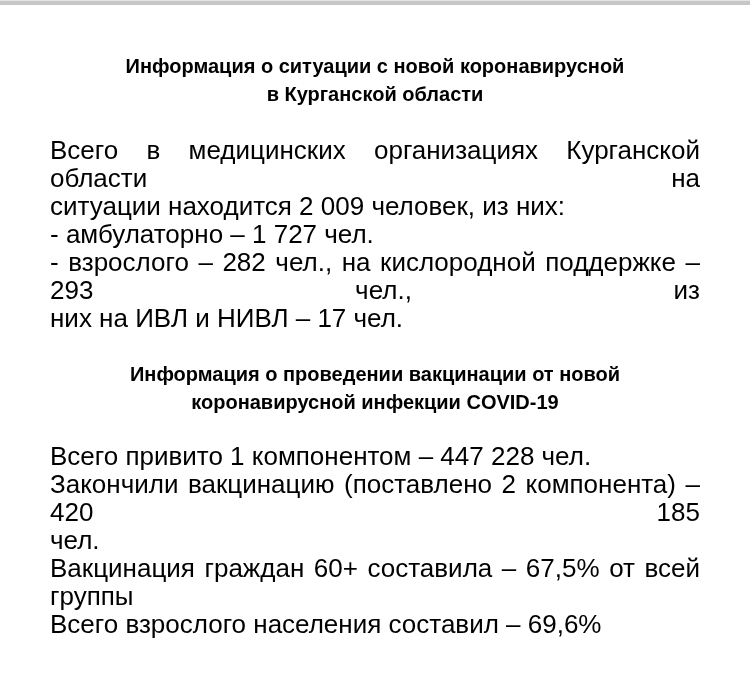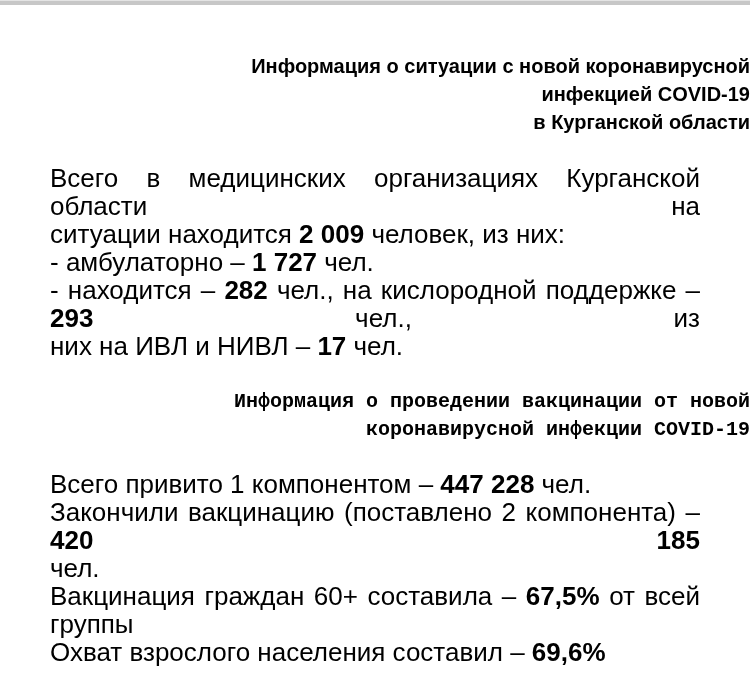--- a/index.html
+++ b/index.html
@@ -13,66 +13,65 @@
   }
   .top-bar {
     height: 4px;
     background: #c7c7c7;
     border-top: 1px solid #e4e4e4;
   }
   .heading {
     font-weight: bold;
     font-size: 20px;
     line-height: 28px;
-    text-align: right;
+    text-align: center;
     white-space: nowrap;
   }
   .heading-1 { margin-top: 47px; }
-  .heading-2 { margin-top: 28px; font-family: Liberation Mono, monospace; }
+  .heading-2 { margin-top: 28px; }
   .para {
     margin: 28px 50px 0 50px;
     font-size: 26px;
     line-height: 28px;
   }
   .para-2 { margin-top: 26px; }
   .tline { text-align: left; }
   .stretch {
     text-align: justify;
     text-align-last: justify;
     text-justify: inter-word;
   }
-  .b { font-weight: bold; }
+  .b { font-weight: normal; }
 </style>
 </head>
 <body>
 
 <div class="page">
 
   <div class="top-bar"></div>
 
   <div class="heading heading-1">
     <div class="hline">Информация о ситуации с новой коронавирусной</div>
-    <div class="hline">инфекцией COVID-19</div>
     <div class="hline">в Курганской области</div>
   </div>
 
   <div class="para para-1">
     <div class="tline stretch"><span class="seg">Всего в медицинских организациях Курганской области на</span></div>
     <div class="tline"><span class="seg">ситуации находится </span><span class="seg b">2 009</span><span class="seg"> человек, из них:</span></div>
     <div class="tline"><span class="seg">- амбулаторно – </span><span class="seg b">1 727</span><span class="seg"> чел.</span></div>
-    <div class="tline stretch"><span class="seg">- находится – </span><span class="seg b">282</span><span class="seg"> чел., на кислородной поддержке – </span><span class="seg b">293</span><span class="seg"> чел., из</span></div>
+    <div class="tline stretch"><span class="seg">- взрослого – </span><span class="seg b">282</span><span class="seg"> чел., на кислородной поддержке – </span><span class="seg b">293</span><span class="seg"> чел., из</span></div>
     <div class="tline"><span class="seg">них на ИВЛ и НИВЛ – </span><span class="seg b">17</span><span class="seg"> чел.</span></div>
   </div>
 
   <div class="heading heading-2">
     <div class="hline">Информация о проведении вакцинации от новой</div>
     <div class="hline">коронавирусной инфекции COVID-19</div>
   </div>
 
   <div class="para para-2">
     <div class="tline"><span class="seg">Всего привито 1 компонентом – </span><span class="seg b">447 228</span><span class="seg"> чел.</span></div>
     <div class="tline stretch"><span class="seg">Закончили вакцинацию (поставлено 2 компонента) – </span><span class="seg b">420 185</span></div>
     <div class="tline"><span class="seg">чел.</span></div>
     <div class="tline stretch"><span class="seg">Вакцинация граждан 60+ составила – </span><span class="seg b">67,5%</span><span class="seg"> от всей группы</span></div>
-    <div class="tline"><span class="seg">Охват взрослого населения составил – </span><span class="seg b">69,6%</span></div>
+    <div class="tline"><span class="seg">Всего взрослого населения составил – </span><span class="seg b">69,6%</span></div>
   </div>
 
 </div>
 
 </body></html>

